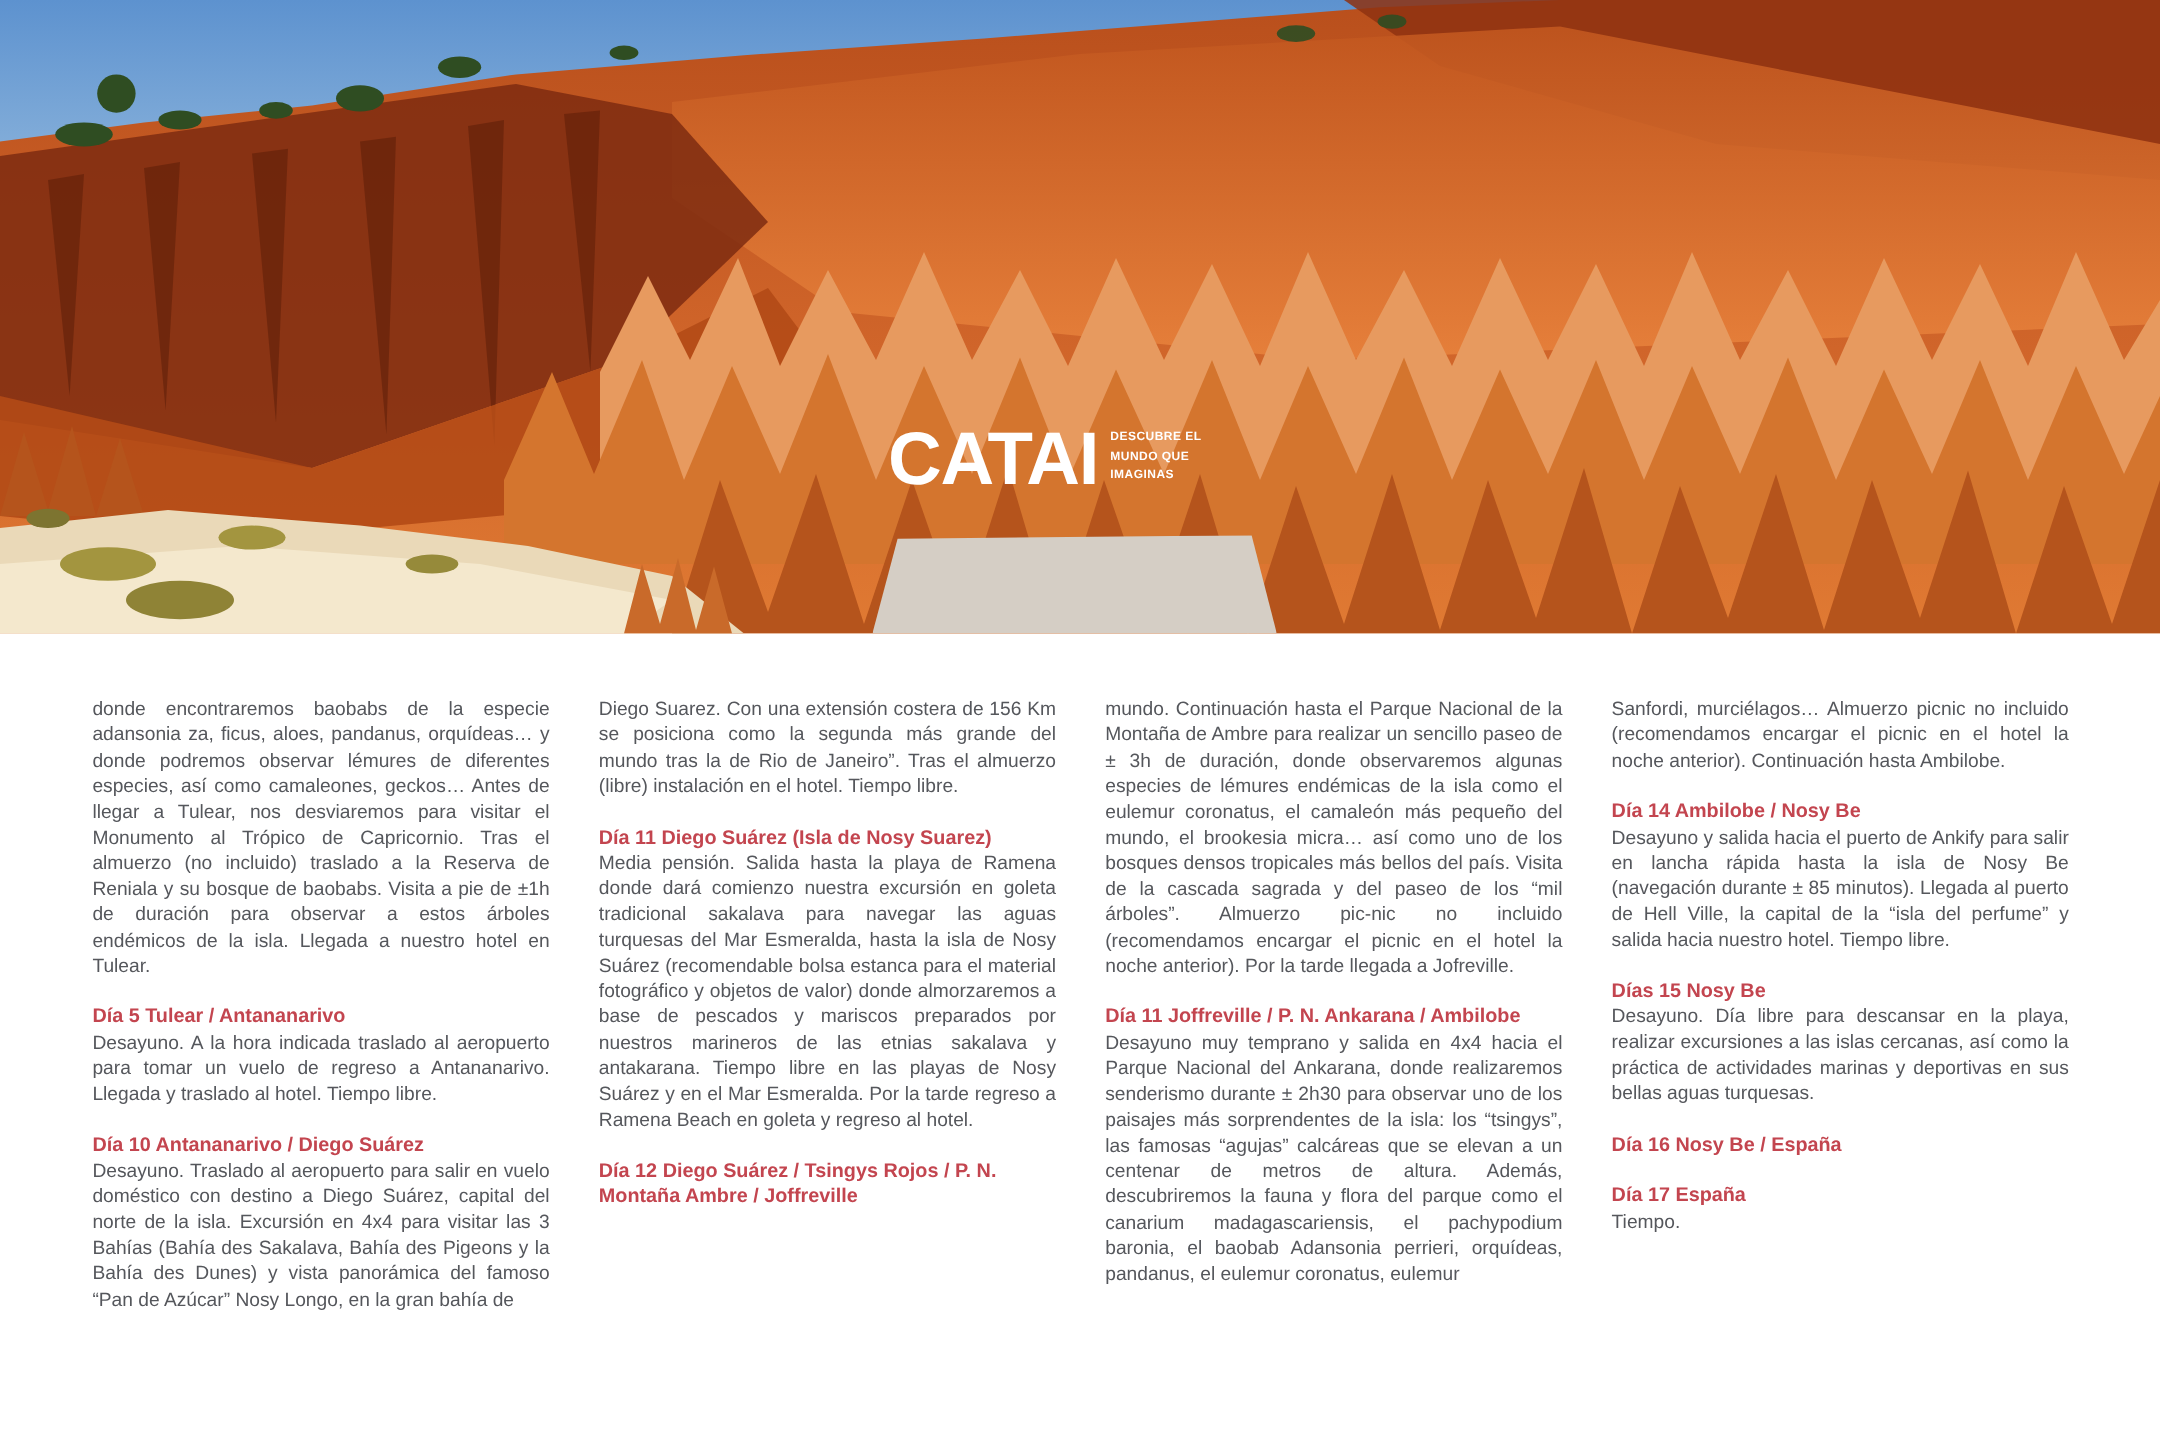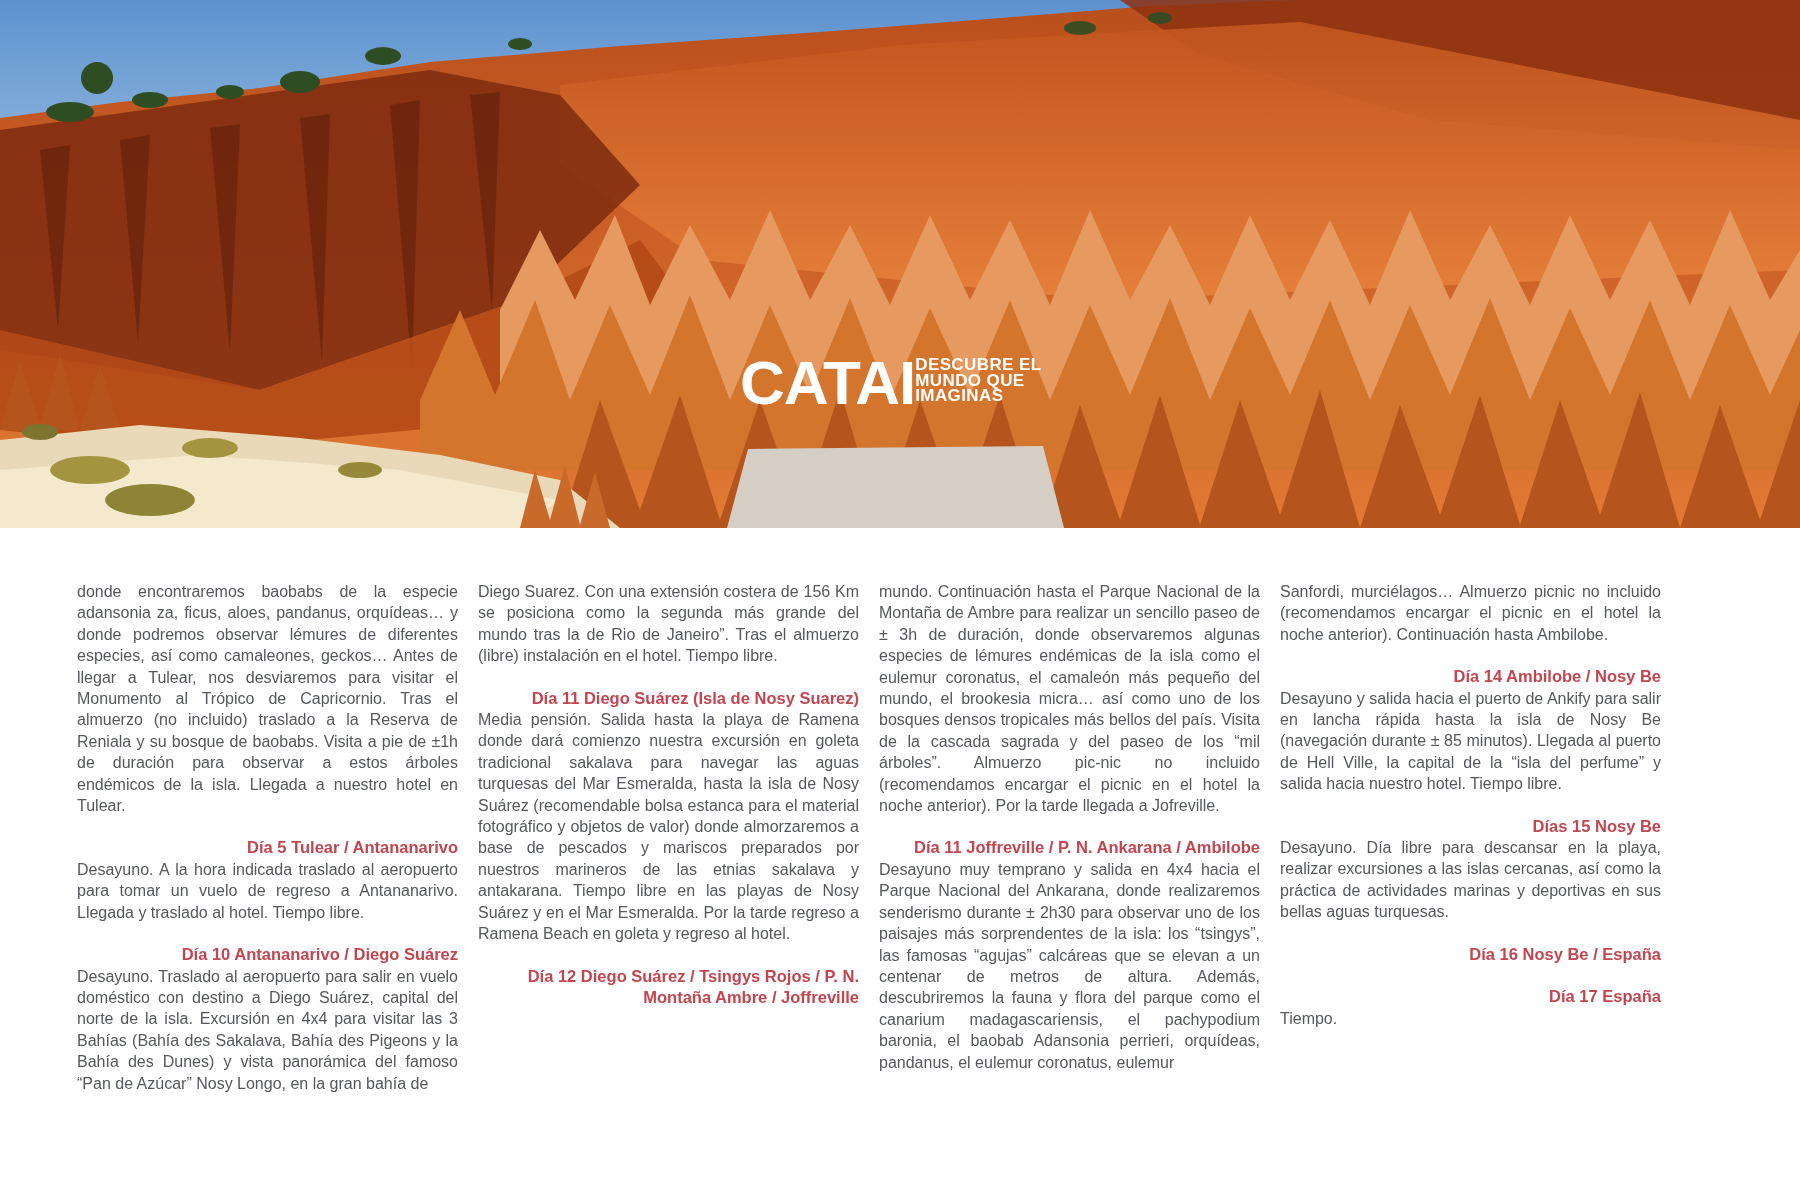--- a/index.html
+++ b/index.html
@@ -9,30 +9,30 @@
   
   .hero{position:absolute;left:0;top:0;width:1800px;height:528px;overflow:hidden;}
   .hero svg{display:block;width:1800px;height:528px;}
 
   .trapezoid{position:absolute;left:727px;top:446px;width:337px;height:82px;
              background:#d5cec5;
              clip-path:polygon(21px 3px,316px 0px,337px 82px,0px 82px);}
 
   .logo{position:absolute;left:740px;top:352px;display:flex;align-items:flex-start;color:#ffffff;}
   .brand{font-size:62px;font-weight:bold;line-height:62px;letter-spacing:-1px;}
-  .tagline{padding-top:5px;font-size:17px;font-weight:bold;
+  .tagline{margin-left:10px;padding-top:5px;font-size:10px;font-weight:bold;
            line-height:15.5px;letter-spacing:0.4px;text-transform:uppercase;}
 
   
-  .columns{position:absolute;left:77px;top:581px;width:1648px;display:flex;gap:20px;}
+  .columns{position:absolute;left:77px;top:581px;width:1648px;display:flex;gap:41px;}
   .column{width:381px;flex:0 0 381px;}
   .body-text{margin:0;font-size:16px;line-height:21.4px;color:#55575c;
              text-align:justify;text-justify:inter-word;}
   .day-heading{margin:21px 0 0 0;font-size:16.5px;line-height:21.4px;
-               font-weight:bold;color:#c3454f;text-align:right;}
+               font-weight:bold;color:#c3454f;text-align:left;}
   .column > :first-child{margin-top:0;}
 </style>
 </head>
 <body>
 
 <div class="page">
 
   <div class="hero">
     <svg viewBox="0 0 1800 528" preserveAspectRatio="none">
       <defs>

